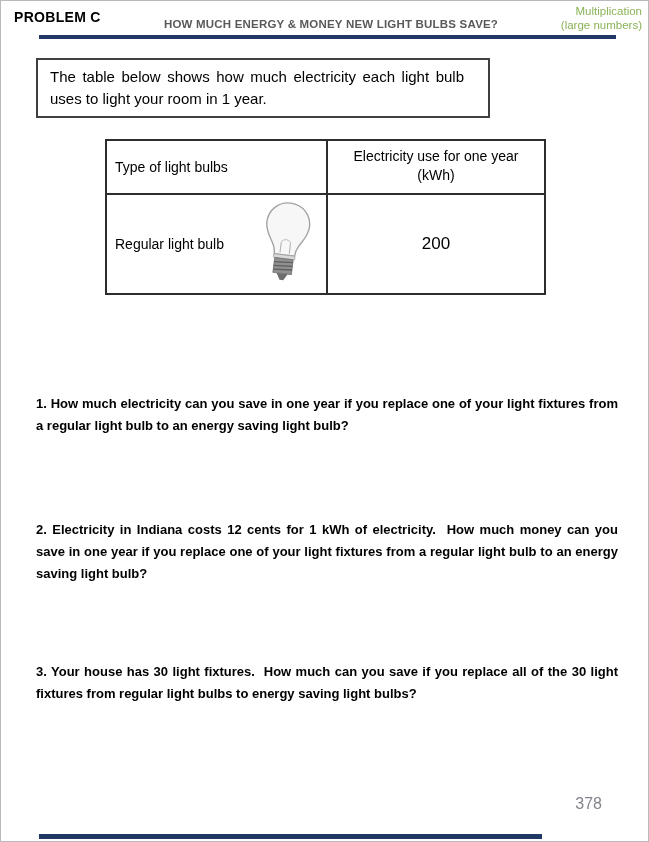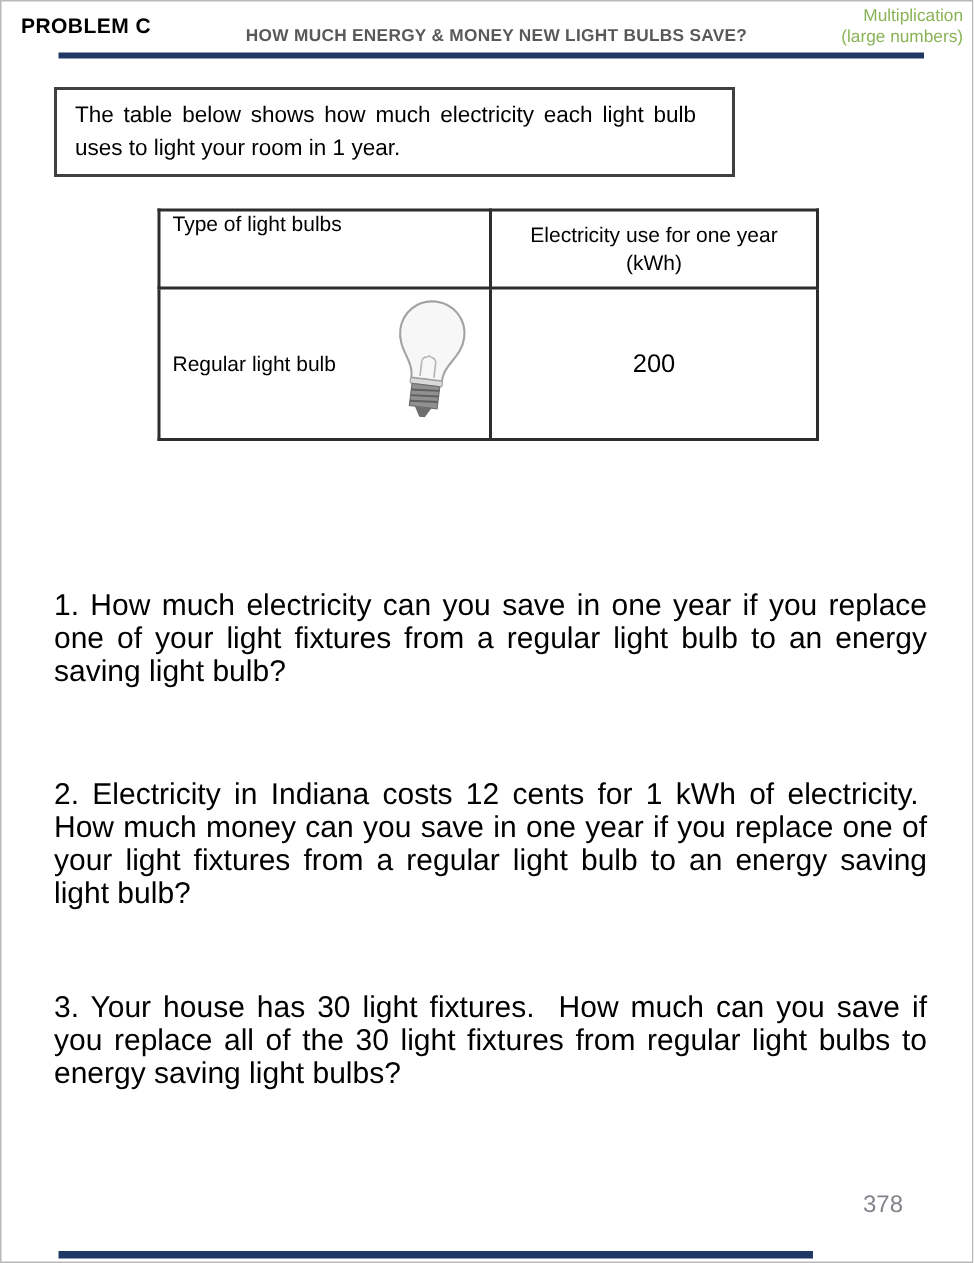--- a/index.html
+++ b/index.html
@@ -12,31 +12,31 @@
   .problem-label{left:13px;top:8px;font-size:14px;font-weight:700;letter-spacing:.3px;}
   .doc-title{left:110px;top:17px;width:440px;text-align:center;
     font-size:11.5px;font-weight:700;color:#595959;letter-spacing:.2px;}
   .topic{right:6px;top:3px;text-align:right;font-size:11.5px;color:#8ab357;line-height:14px;}
   .header-rule{left:38px;top:34px;width:577px;height:4px;background:#1f3864;}
   .intro-box{left:35px;top:57px;width:454px;box-sizing:border-box;
     border:2px solid #404040;padding:6px 24px 6px 12px;
     font-size:15px;line-height:22px;text-align:justify;}
   .bulb-table{position:absolute;left:104px;top:138px;border-collapse:collapse;table-layout:fixed;}
   .bulb-table td,.bulb-table th{border:2px solid #2d2d2d;font-weight:400;box-sizing:border-box;}
-  .th-type{width:221px;text-align:left;vertical-align:top;padding:0 8px;font-size:14px;height:49px;}
+  .th-type{width:221px;text-align:left;vertical-align:top;padding:18px 8px;font-size:14px;height:49px;}
   .th-kwh{width:218px;text-align:center;vertical-align:top;padding:6px 16px;font-size:14px;line-height:19px;}
   .td-type{padding:0;}
   .cell-type{display:flex;align-items:center;justify-content:space-between;
     padding:4px 8px 4px 8px;height:100%;}
   .type-label{font-size:14px;line-height:19px;}
   .td-kwh{text-align:center;vertical-align:middle;font-size:17px;font-weight:700;}
   .row1{height:87px;}
   .row2{height:91px;}
   .bulb-img{flex:0 0 auto;margin-right:4px;}
-  .question{position:absolute;left:35px;width:582px;font-size:20px;line-height:22px;text-align:justify;}
+  .question{position:absolute;left:35px;width:582px;font-size:13px;line-height:22px;text-align:justify;font-weight:bold;}
   #q1{top:392px;} #q2{top:518px;} #q3{top:660px;}
   .page-num{position:absolute;top:794px;right:46px;font-size:16px;color:#84848c;}
   .footer-rule{position:absolute;left:38px;top:833px;width:503px;height:5px;background:#1f3864;}
 </style>
 </head>
 <body>
 
 <div class="page">
 
   <div class="abs problem-label">PROBLEM C</div>

